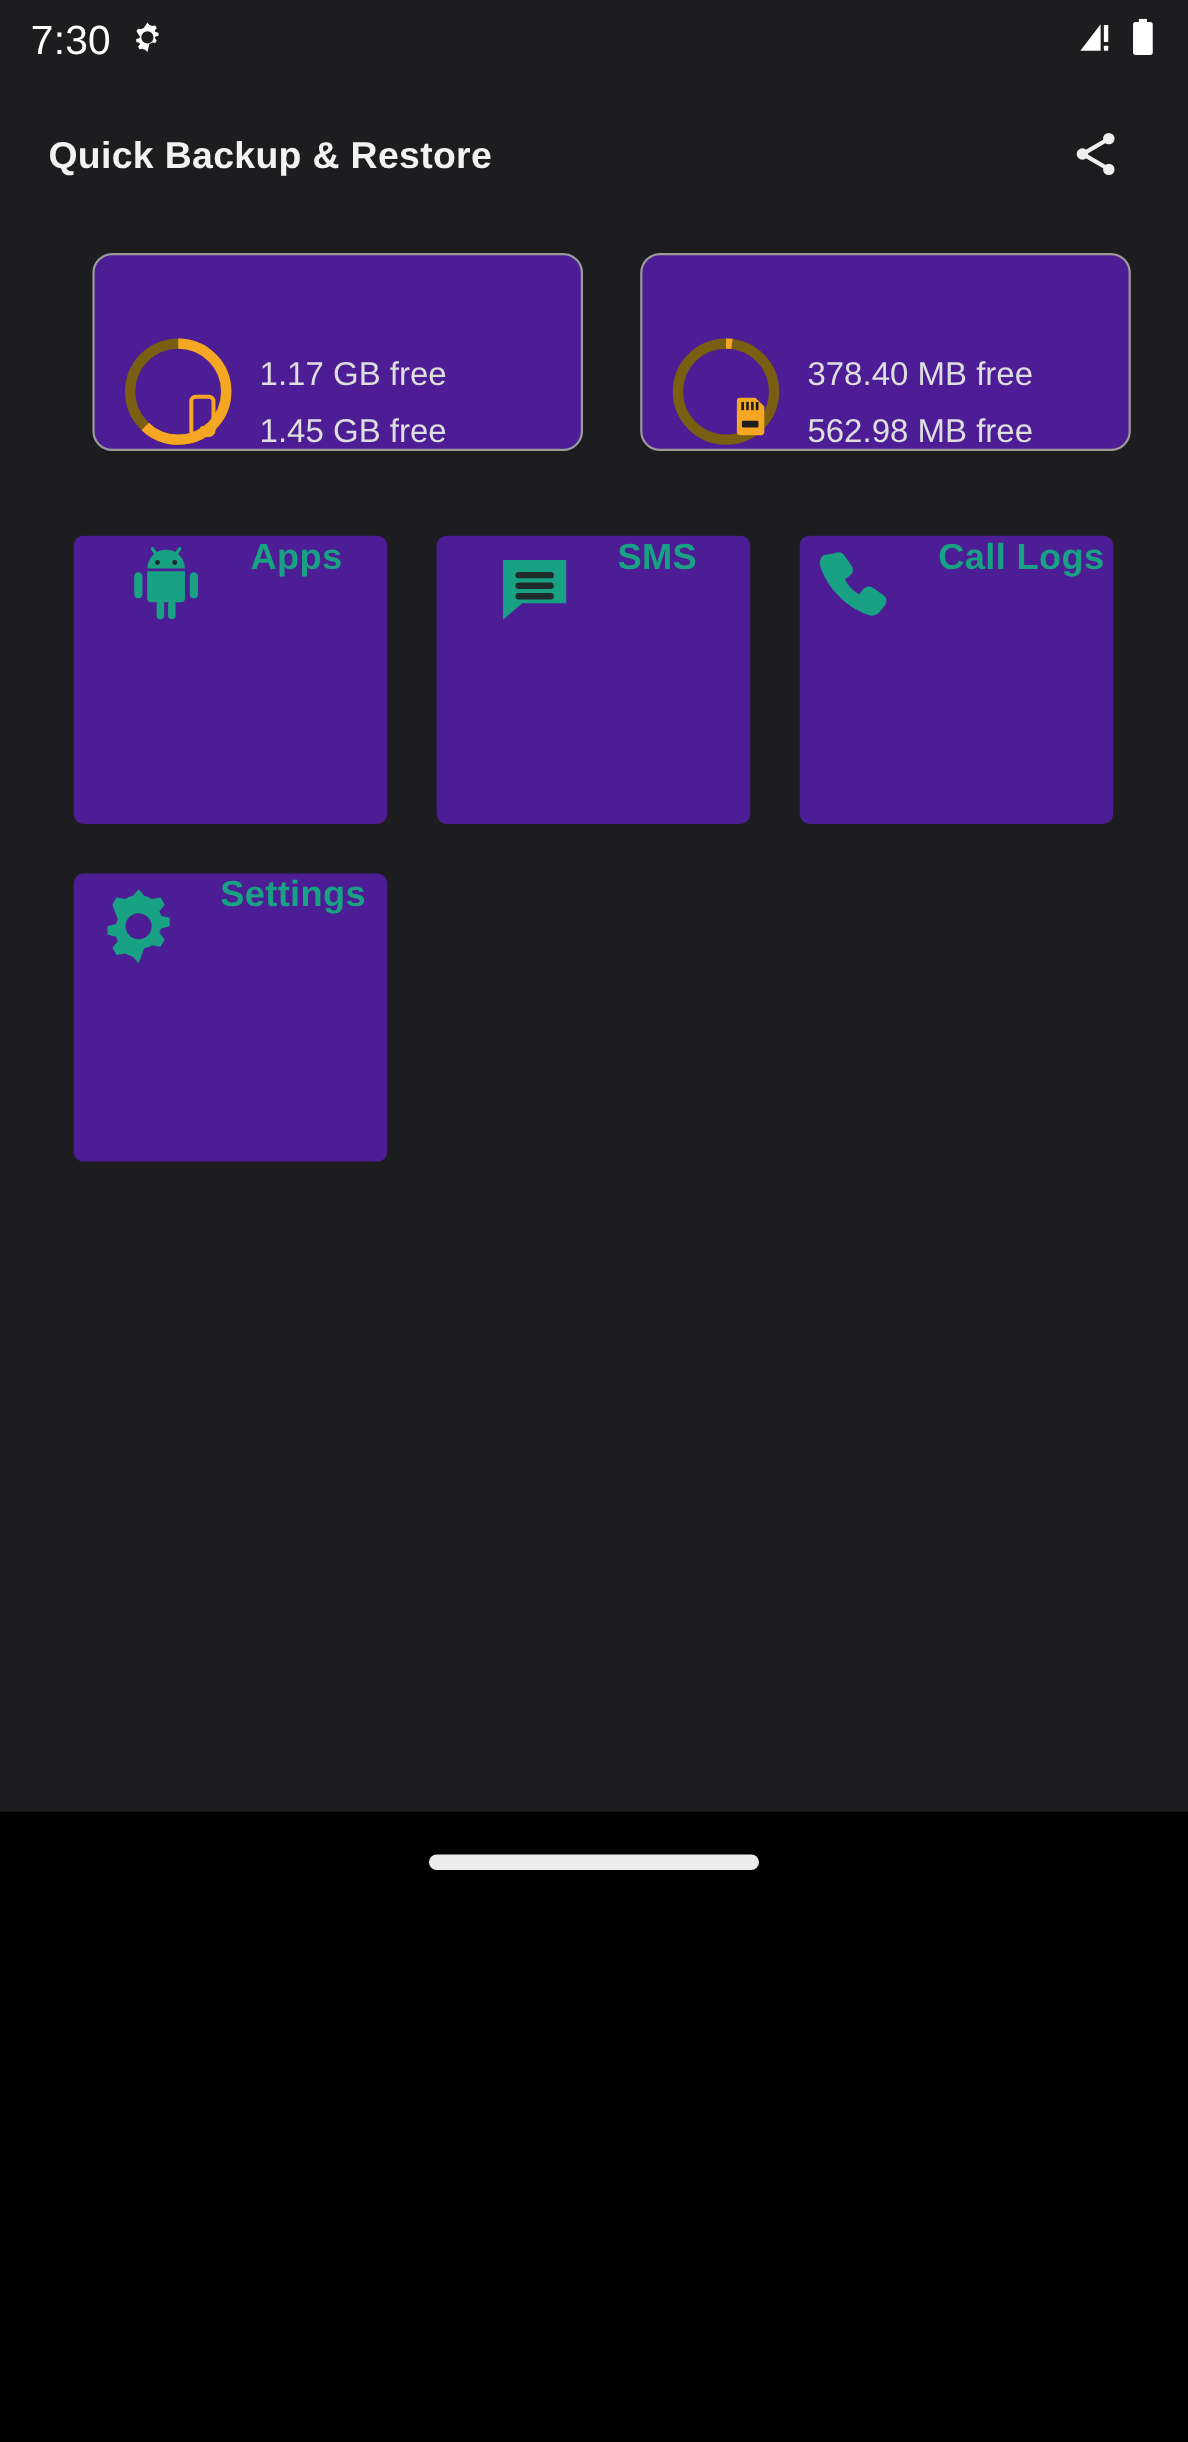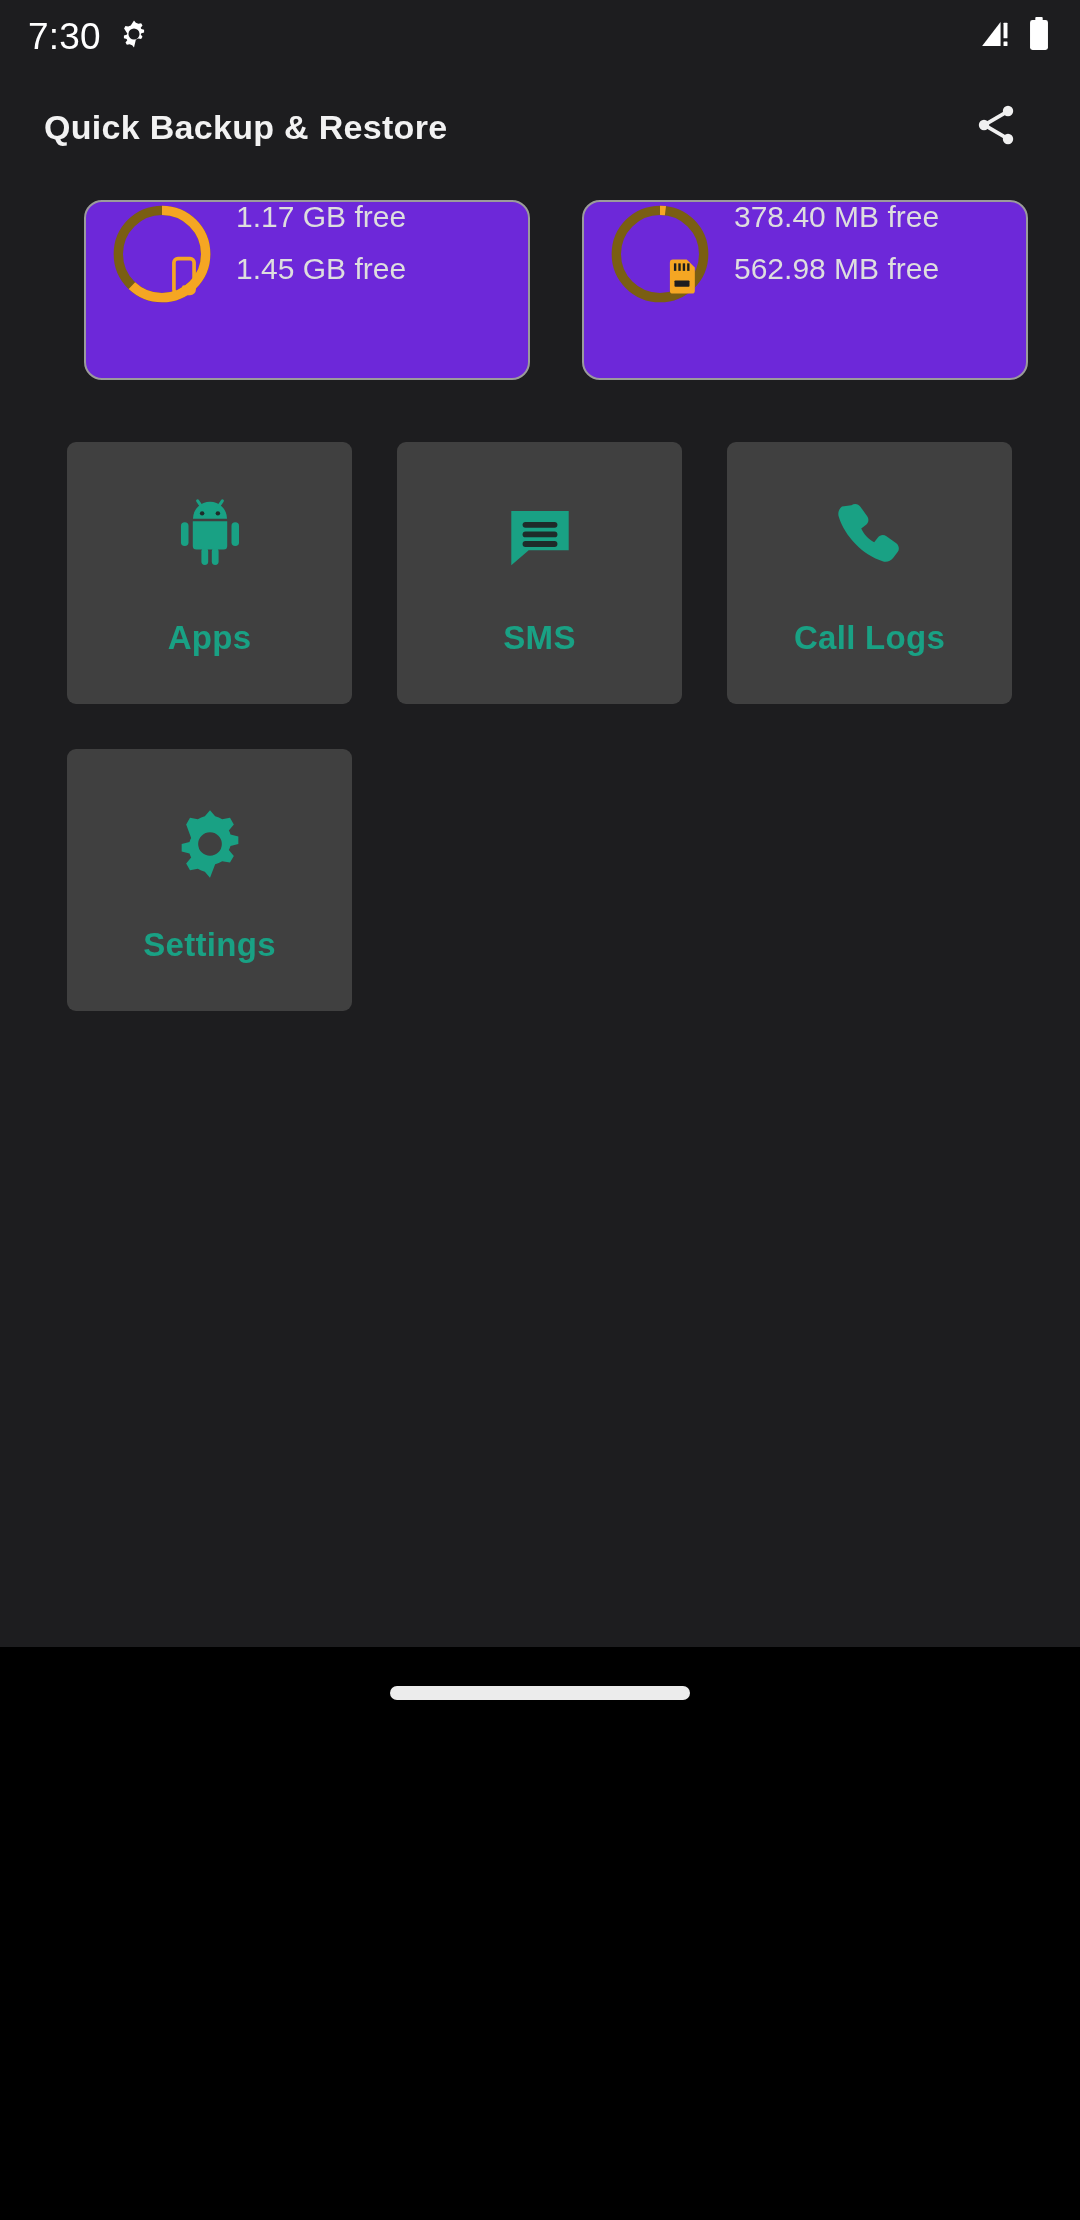--- a/index.html
+++ b/index.html
@@ -6,21 +6,21 @@
   html, body {
     width:1080px; height:2220px;
     background:#000;
     font-family:"Liberation Sans", sans-serif;
     overflow:hidden;
   }
   .phone {
     position:relative;
     width:1080px; height:1739px;
     background:#1d1d1f;
-    display:flex; flex-direction:column;
+    display:flex; flex-direction:column;gap:15px;
   }
 
   
   .statusbar {
     height:72px;
     flex:0 0 72px;
     display:flex; align-items:center;
     padding:0 30px 0 28px;
     background:#1d1d1f;
   }
@@ -57,22 +57,22 @@
   .storage-row {
     display:flex;
     gap:52px;
     padding:18px 52px 0 84px;
   }
   .storage-card {
     flex:1 1 0;
     height:180px;
     border:2px solid #9b9b9b;
     border-radius:18px;
-    background:#6d28d9;
-    display:flex; align-items:flex-start;
+    background:#4c1d95;
+    display:flex; align-items:flex-end;
     padding:0 10px 0 24px;
     gap:22px;
   }
   .ring-wrap {
     position:relative;
     width:104px; height:104px;
     flex:0 0 104px;
     display:flex; align-items:center; justify-content:center;
   }
   .ring-wrap svg { position:absolute; inset:0; }
@@ -92,24 +92,24 @@
   
   .grid {
     display:flex;
     flex-wrap:wrap;
     gap:45px 45px;
     padding:62px 0 0 67px;
     width:1080px;
   }
   .tile {
     width:285px; height:262px;
-    background:#404040;
+    background:#4c1d95;
     border-radius:9px;
-    display:flex; flex-direction:column;
-    align-items:center; justify-content:center;
+    display:flex; flex-direction:row;
+    justify-content:center;
     gap:34px;
     cursor:pointer;
   }
   .tile-icon { display:flex; align-items:center; justify-content:center; height:96px; }
   .tile-label {
     color:#19a184;
     font-size:33px;
     font-weight:bold;
     letter-spacing:0.3px;
   }

